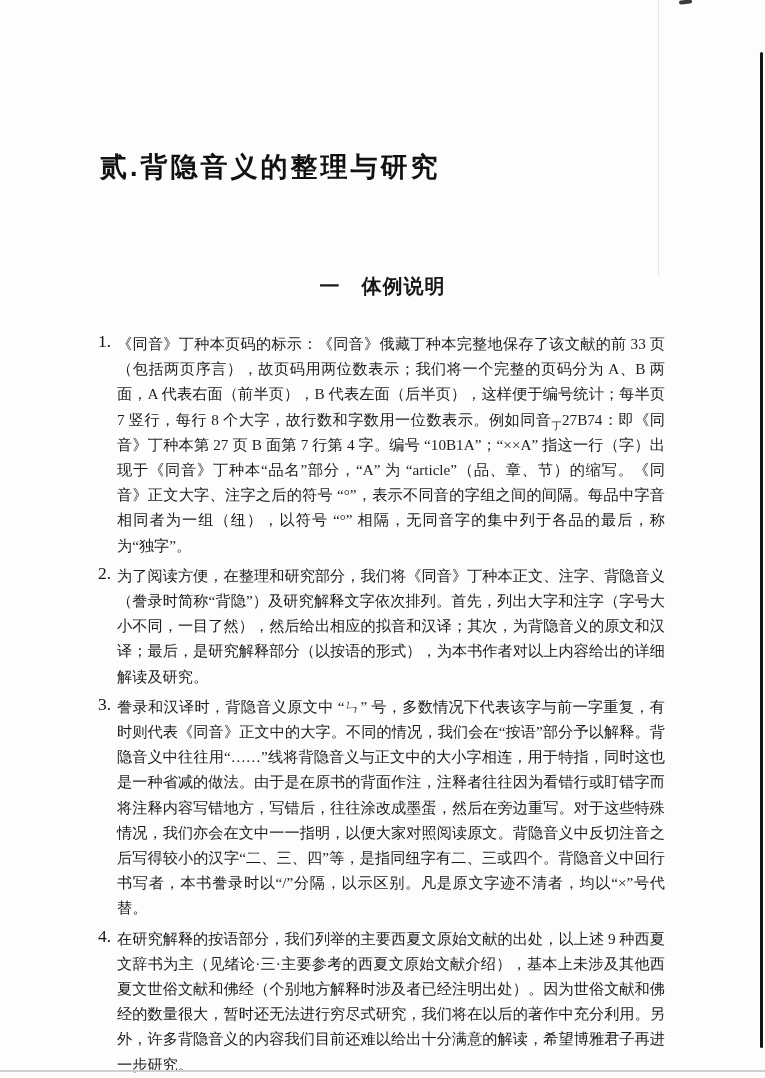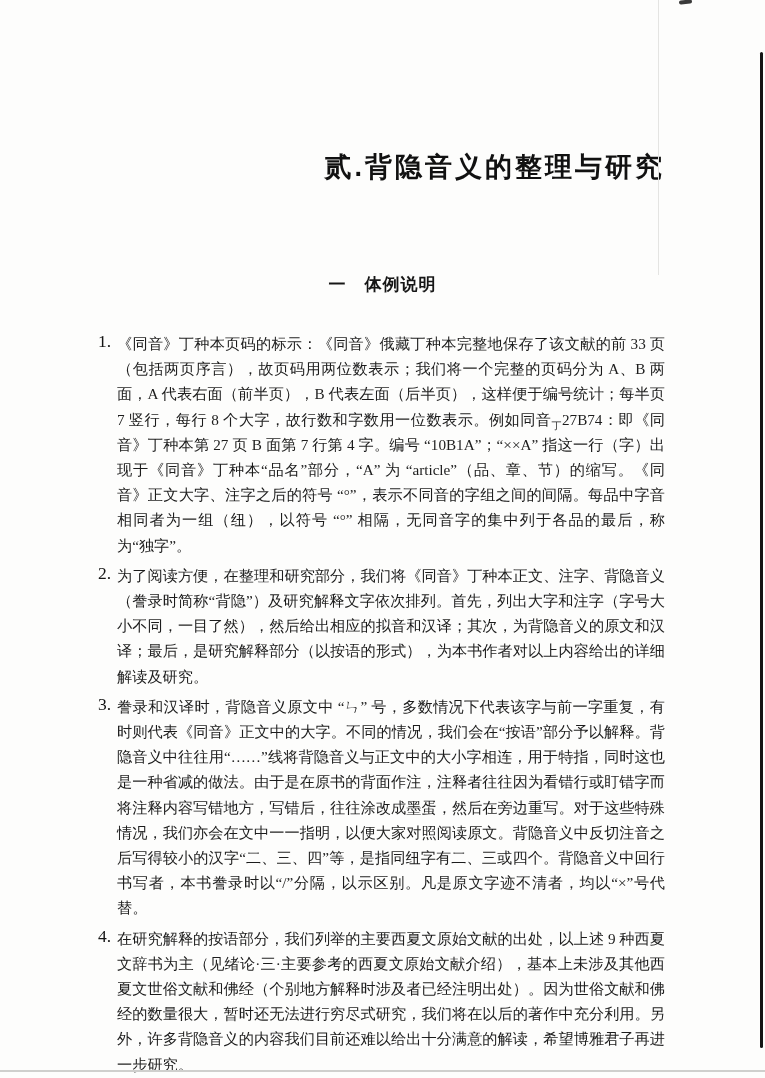--- a/index.html
+++ b/index.html
@@ -9,34 +9,34 @@
     position: relative;
     overflow: hidden;
     font-family: "Liberation Serif", serif;
     color: #1a1a1a;
   }
   .page { position: absolute; inset: 0; }
 
   .title {
     position: absolute;
     top: 149px; left: 100px; width: 565px;
-    text-align: right;
+    text-align: left;
     font-family: "Liberation Sans", sans-serif;
     font-size: 27px;
     font-weight: bold;
     letter-spacing: 3px;
     color: #111;
     white-space: nowrap;
   }
 
   .section-heading {
     position: absolute;
     top: 273px; left: 100px; width: 565px;
     text-align: center;
-    font-size: 17px;
+    font-size: 20px;
     font-weight: 600;
     letter-spacing: 1px;
     color: #161616;
   }
 
   .body-text {
     position: absolute;
     top: 331px; left: 117px; width: 548px;
     font-size: 15.2px;
     line-height: 25.2px;

